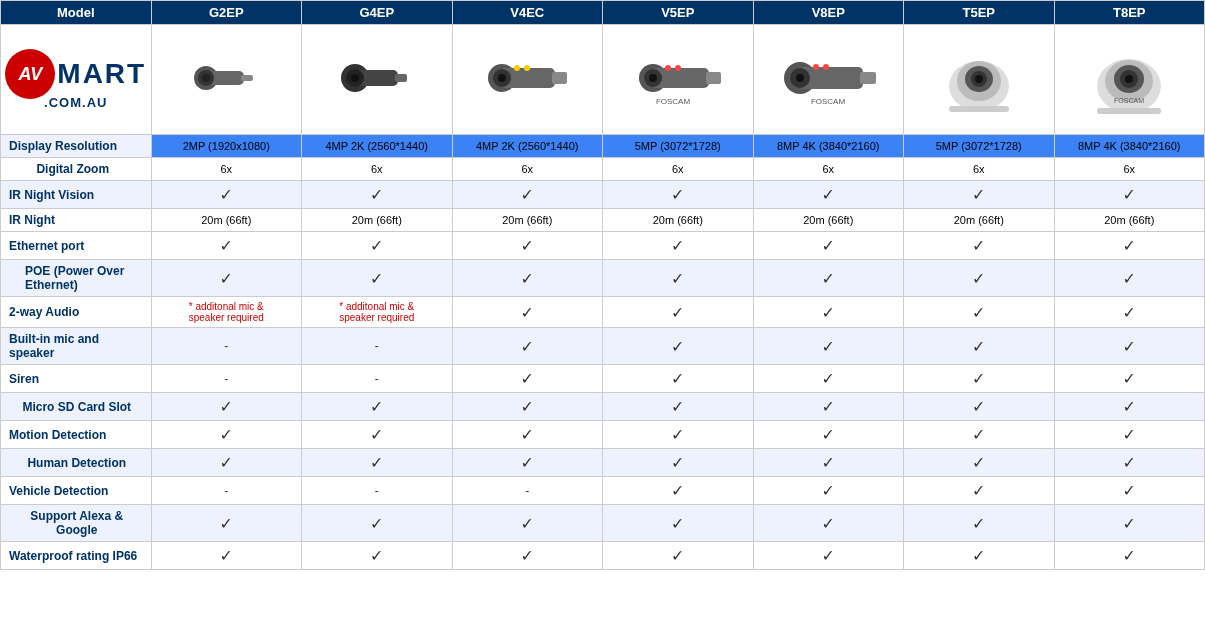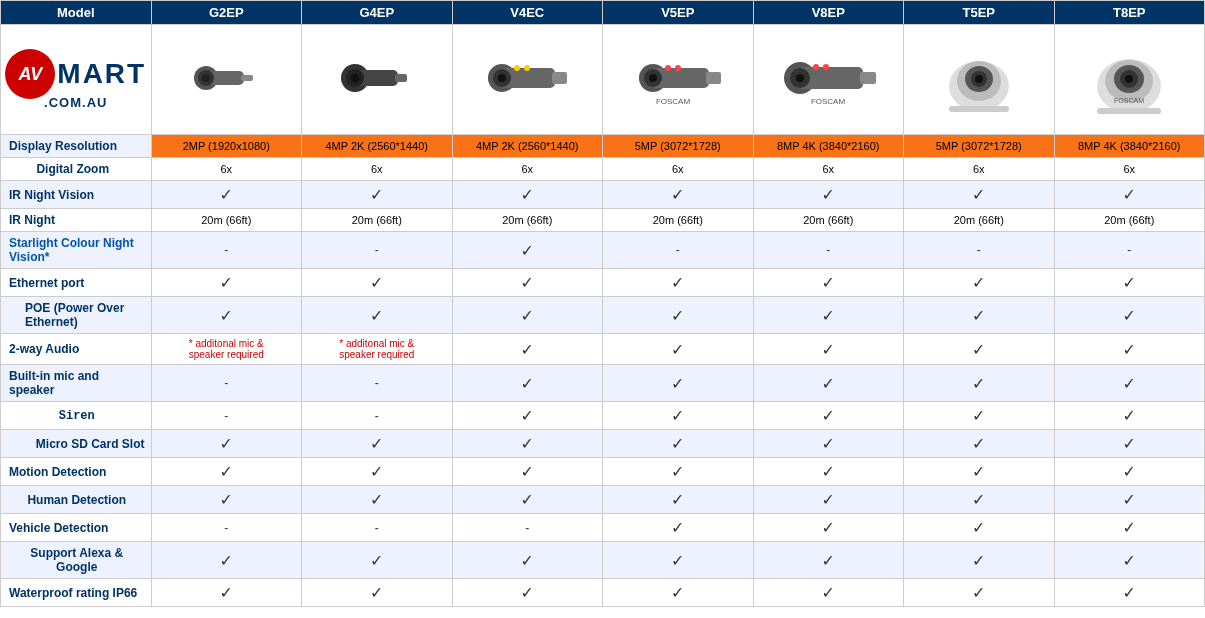--- a/index.html
+++ b/index.html
@@ -187,21 +187,21 @@
           <ellipse cx="50" cy="45" rx="32" ry="27" fill="#ddd"></ellipse>
           <ellipse cx="50" cy="40" rx="24" ry="21" fill="#bbb"></ellipse>
           <ellipse cx="50" cy="38" rx="15" ry="14" fill="#555"></ellipse>
           <ellipse cx="50" cy="38" rx="9" ry="9" fill="#333"></ellipse>
           <ellipse cx="50" cy="38" rx="4" ry="4" fill="#111"></ellipse>
           <rect x="18" y="67" width="64" height="6" rx="3" fill="#ccc"></rect>
           <text x="50" y="62" font-size="7" text-anchor="middle" fill="#555">FOSCAM</text>
         </svg>
       </td>
     </tr>
-  <tr style="background-color: #f97316;">
+  <tr style="background-color: #3b82f6;">
         <td style="text-align: left; font-weight: bold; color: rgb(0, 51, 102); padding-left: 8px; background-color: rgb(238, 242, 255);">Display Resolution</td>
         <td style="text-align: center; font-size: 11px;">2MP (1920x1080)</td>
         <td style="text-align: center; font-size: 11px;">4MP 2K (2560*1440)</td>
         <td style="text-align: center; font-size: 11px;">4MP 2K (2560*1440)</td>
         <td style="text-align: center; font-size: 11px;">5MP (3072*1728)</td>
         <td style="text-align: center; font-size: 11px;">8MP 4K (3840*2160)</td>
         <td style="text-align: center; font-size: 11px;">5MP (3072*1728)</td>
         <td style="text-align: center; font-size: 11px;">8MP 4K (3840*2160)</td>
       </tr>
       <tr style="background-color: rgb(255, 255, 255);">
@@ -226,30 +226,20 @@
       </tr>
       <tr style="background-color: rgb(255, 255, 255);">
         <td style="text-align: left; font-weight: bold; color: rgb(0, 51, 102); padding-left: 8px;">IR Night</td>
         <td style="text-align: center; font-size: 11px;">20m (66ft)</td>
         <td style="text-align: center; font-size: 11px;">20m (66ft)</td>
         <td style="text-align: center; font-size: 11px;">20m (66ft)</td>
         <td style="text-align: center; font-size: 11px;">20m (66ft)</td>
         <td style="text-align: center; font-size: 11px;">20m (66ft)</td>
         <td style="text-align: center; font-size: 11px;">20m (66ft)</td>
         <td style="text-align: center; font-size: 11px;">20m (66ft)</td>
-      </tr>
-      <tr style="background-color: rgb(238, 242, 255);">
-        <td style="text-align: left; font-weight: bold; color: rgb(0, 85, 170); padding-left: 8px; background-color: rgb(238, 242, 255);">Starlight Colour Night Vision*</td>
-        <td style="text-align: center;"><span style="color:#333;">-</span></td>
-        <td style="text-align: center;"><span style="color:#333;">-</span></td>
-        <td style="text-align: center;"><span style="font-size:16px;color:#333;">✓</span></td>
-        <td style="text-align: center;"><span style="color:#333;">-</span></td>
-        <td style="text-align: center;"><span style="color:#333;">-</span></td>
-        <td style="text-align: center;"><span style="color:#333;">-</span></td>
-        <td style="text-align: center;"><span style="color:#333;">-</span></td>
       </tr>
       <tr style="background-color: rgb(255, 255, 255);">
         <td style="text-align: left; font-weight: bold; color: rgb(0, 51, 102); padding-left: 8px;">Ethernet port</td>
         <td style="text-align: center;"><span style="font-size:16px;color:#333;">✓</span></td>
         <td style="text-align: center;"><span style="font-size:16px;color:#333;">✓</span></td>
         <td style="text-align: center;"><span style="font-size:16px;color:#333;">✓</span></td>
         <td style="text-align: center;"><span style="font-size:16px;color:#333;">✓</span></td>
         <td style="text-align: center;"><span style="font-size:16px;color:#333;">✓</span></td>
         <td style="text-align: center;"><span style="font-size:16px;color:#333;">✓</span></td>
         <td style="text-align: center;"><span style="font-size:16px;color:#333;">✓</span></td>
@@ -284,31 +274,31 @@
         <td style="text-align: left; font-weight: bold; color: rgb(0, 51, 102); padding-left: 8px; background-color: rgb(238, 242, 255);">Built-in mic and speaker</td>
         <td style="text-align: center;"><span style="color:#333;">-</span></td>
         <td style="text-align: center;"><span style="color:#333;">-</span></td>
         <td style="text-align: center;"><span style="font-size:16px;color:#333;">✓</span></td>
         <td style="text-align: center;"><span style="font-size:16px;color:#333;">✓</span></td>
         <td style="text-align: center;"><span style="font-size:16px;color:#333;">✓</span></td>
         <td style="text-align: center;"><span style="font-size:16px;color:#333;">✓</span></td>
         <td style="text-align: center;"><span style="font-size:16px;color:#333;">✓</span></td>
       </tr>
       <tr style="background-color: rgb(255, 255, 255);">
-        <td style="text-align: center; font-weight: bold; color: rgb(0, 51, 102); padding-left: 8px; font-family: Liberation Mono, monospace;">Siren</td>
-        <td style="text-align: center;"><span style="color:#333;">-</span></td>
-        <td style="text-align: center;"><span style="color:#333;">-</span></td>
-        <td style="text-align: center;"><span style="font-size:16px;color:#333;">✓</span></td>
-        <td style="text-align: center;"><span style="font-size:16px;color:#333;">✓</span></td>
-        <td style="text-align: center;"><span style="font-size:16px;color:#333;">✓</span></td>
-        <td style="text-align: center;"><span style="font-size:16px;color:#333;">✓</span></td>
-        <td style="text-align: center;"><span style="font-size:16px;color:#333;">✓</span></td>
-      </tr>
-      <tr style="background-color: rgb(238, 242, 255);">
-        <td style="text-align: right; font-weight: bold; color: rgb(0, 51, 102); padding-left: 8px; background-color: rgb(238, 242, 255);">Micro SD Card Slot</td>
+        <td style="text-align: left; font-weight: bold; color: rgb(0, 51, 102); padding-left: 8px;">Siren</td>
+        <td style="text-align: center;"><span style="color:#333;">-</span></td>
+        <td style="text-align: center;"><span style="color:#333;">-</span></td>
+        <td style="text-align: center;"><span style="font-size:16px;color:#333;">✓</span></td>
+        <td style="text-align: center;"><span style="font-size:16px;color:#333;">✓</span></td>
+        <td style="text-align: center;"><span style="font-size:16px;color:#333;">✓</span></td>
+        <td style="text-align: center;"><span style="font-size:16px;color:#333;">✓</span></td>
+        <td style="text-align: center;"><span style="font-size:16px;color:#333;">✓</span></td>
+      </tr>
+      <tr style="background-color: rgb(238, 242, 255);">
+        <td style="text-align: center; font-weight: bold; color: rgb(0, 51, 102); padding-left: 8px; background-color: rgb(238, 242, 255);">Micro SD Card Slot</td>
         <td style="text-align: center;"><span style="font-size:16px;color:#333;">✓</span></td>
         <td style="text-align: center;"><span style="font-size:16px;color:#333;">✓</span></td>
         <td style="text-align: center;"><span style="font-size:16px;color:#333;">✓</span></td>
         <td style="text-align: center;"><span style="font-size:16px;color:#333;">✓</span></td>
         <td style="text-align: center;"><span style="font-size:16px;color:#333;">✓</span></td>
         <td style="text-align: center;"><span style="font-size:16px;color:#333;">✓</span></td>
         <td style="text-align: center;"><span style="font-size:16px;color:#333;">✓</span></td>
       </tr>
       <tr style="background-color: rgb(255, 255, 255);">
         <td style="text-align: left; font-weight: bold; color: rgb(0, 51, 102); padding-left: 8px;">Motion Detection</td>

